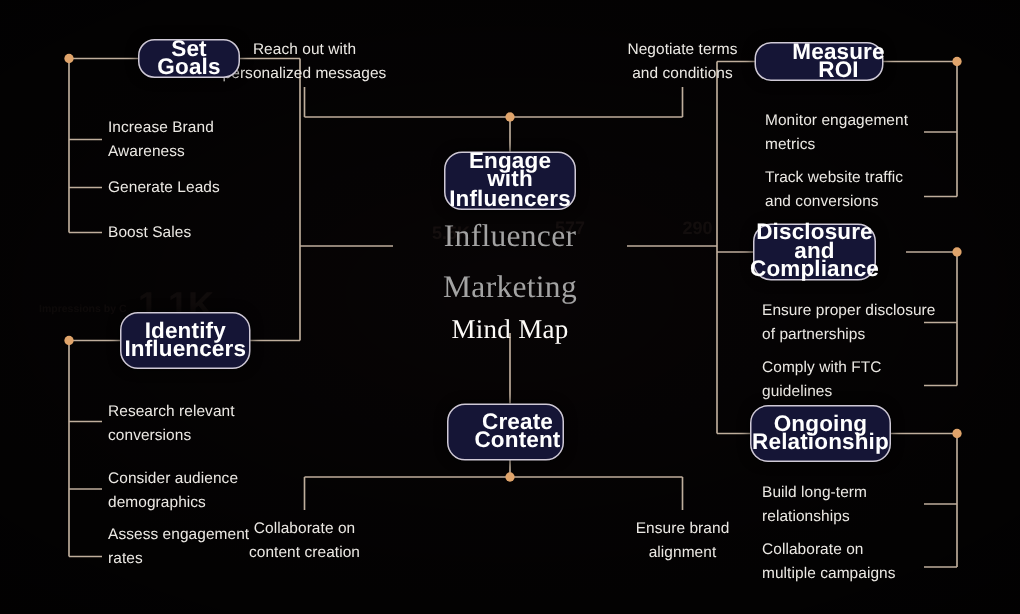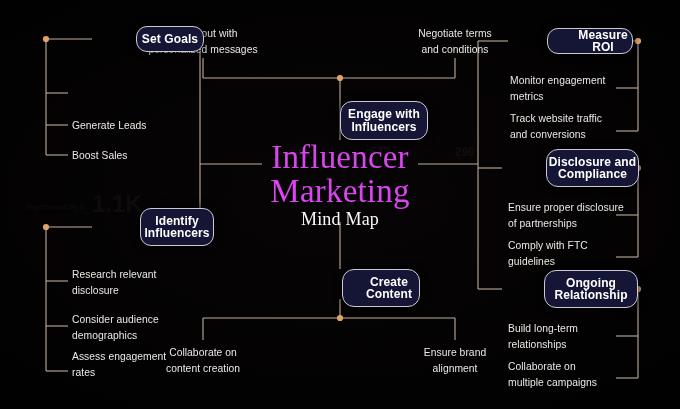--- a/index.html
+++ b/index.html
@@ -43,30 +43,29 @@
 
   
   .node {
     position: absolute;
     box-sizing: border-box;
     background: #151536;
     border: 1.4px solid #cfc9d6;
     border-radius: 11px;
     color: #ffffff;
     font-weight: bold;
-    font-size: 12px;
+    font-size: 15px;
     line-height: 12.5px;
     letter-spacing: 0.1px;
     text-align: center;
     display: flex;
     align-items: center;
     justify-content: center;
     box-shadow: 0 0 8px rgba(0,0,0,0.85);
     z-index: 5;
-    margin-left: 44px;
   }
   .node.two-line { border-radius: 12px; }
 
   
   .leaf {
     position: absolute;
     color: #ece9e4;
     font-size: 10.3px;
     line-height: 15.5px;
     letter-spacing: 0.05px;
@@ -80,22 +79,22 @@
   #title-block {
     position: absolute;
     left: 236px;
     top: 140px;
     width: 208px;
     text-align: center;
     z-index: 6;
   }
   #title-main {
     font-family: "Liberation Serif", serif;
-    color: #d946ef;
-    font-size: 33px;
+    color: #a3a3a3;
+    font-size: 21px;
     line-height: 34px;
     letter-spacing: 0.2px;
   }
   #title-sub {
     font-family: "Liberation Serif", serif;
     color: #fdfbf8;
     font-size: 18px;
     line-height: 22px;
     margin-top: 0;
     letter-spacing: 0.2px;
@@ -188,42 +187,44 @@
   </svg>
 
   <div id="title-block">
     <div id="title-main">Influencer</div>
     <div id="title-main">Marketing</div>
     <div id="title-sub">Mind Map</div>
   </div>
 
   <div class="node" style="left:92px; top:26px; width:68px; height:26px;">Set Goals</div>
 
-  <div class="node two-line" style="left:96px; top:208px; width:74px; height:38px; white-space:pre-line;border-radius:11px;">Identify
+  <div class="node two-line" style="left:80px; top:208px; width:87px; height:38px; white-space:pre-line;">Identify
 Influencers</div>
 
   <div class="node two-line" style="left:296px; top:101px; width:88px; height:39px; white-space:pre-line;">Engage with
 Influencers</div>
 
   <div class="node two-line" style="left:298px; top:269px; width:78px; height:38px; white-space:pre-line;padding-left:16px;">Create
 Content</div>
 
   <div class="node" style="left:503px; top:28px; width:86px; height:26px;padding-left:26px;">Measure ROI</div>
 
-  <div class="node two-line" style="left:502px; top:149px; width:93px; height:38px; white-space:pre-line;">Disclosure and
+  <div class="node two-line" style="left:502px; top:149px; width:82px; height:38px; white-space:pre-line;">Disclosure and
 Compliance</div>
 
   <div class="node two-line" style="left:500px; top:270px; width:94px; height:38px; white-space:pre-line;">Ongoing
 Relationship</div>
 
+  <div class="leaf l" style="left:72px; top:78px; width:130px;">Increase Brand
+Awareness</div>
   <div class="leaf l" style="left:72px; top:118px; width:130px;">Generate Leads</div>
   <div class="leaf l" style="left:72px; top:148px; width:130px;">Boost Sales</div>
 
   <div class="leaf l" style="left:72px; top:267px; width:140px;">Research relevant
-disclosure</div>
+conversions</div>
   <div class="leaf l" style="left:72px; top:312px; width:140px;">Consider audience
 demographics</div>
   <div class="leaf l" style="left:72px; top:349px; width:140px;">Assess engagement
 rates</div>
 
   <div class="leaf c" style="left:137px; top:26px; width:132px;">Reach out with
 personalized messages</div>
   <div class="leaf c" style="left:389px; top:26px; width:132px;">Negotiate terms
 and conditions</div>
 

